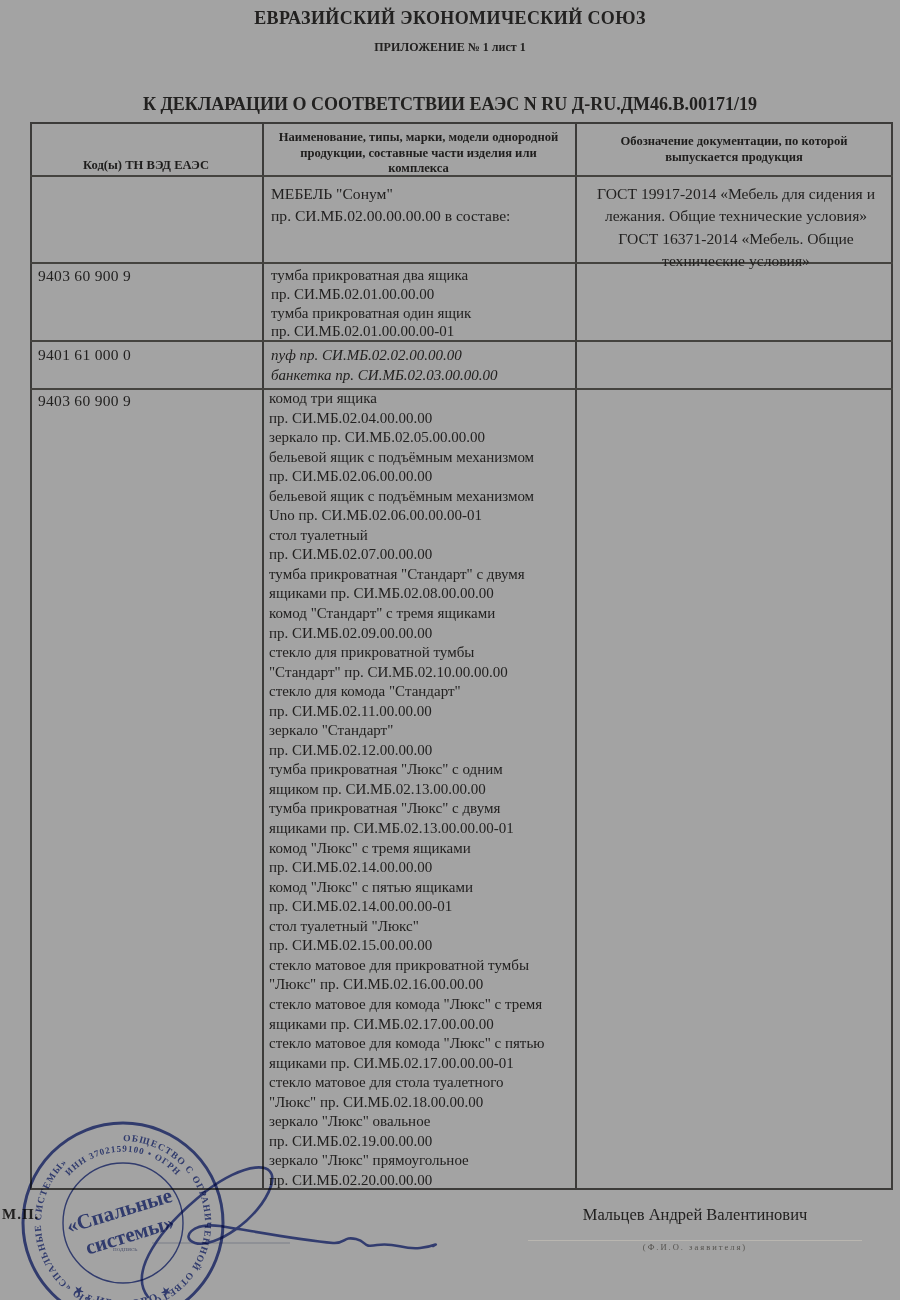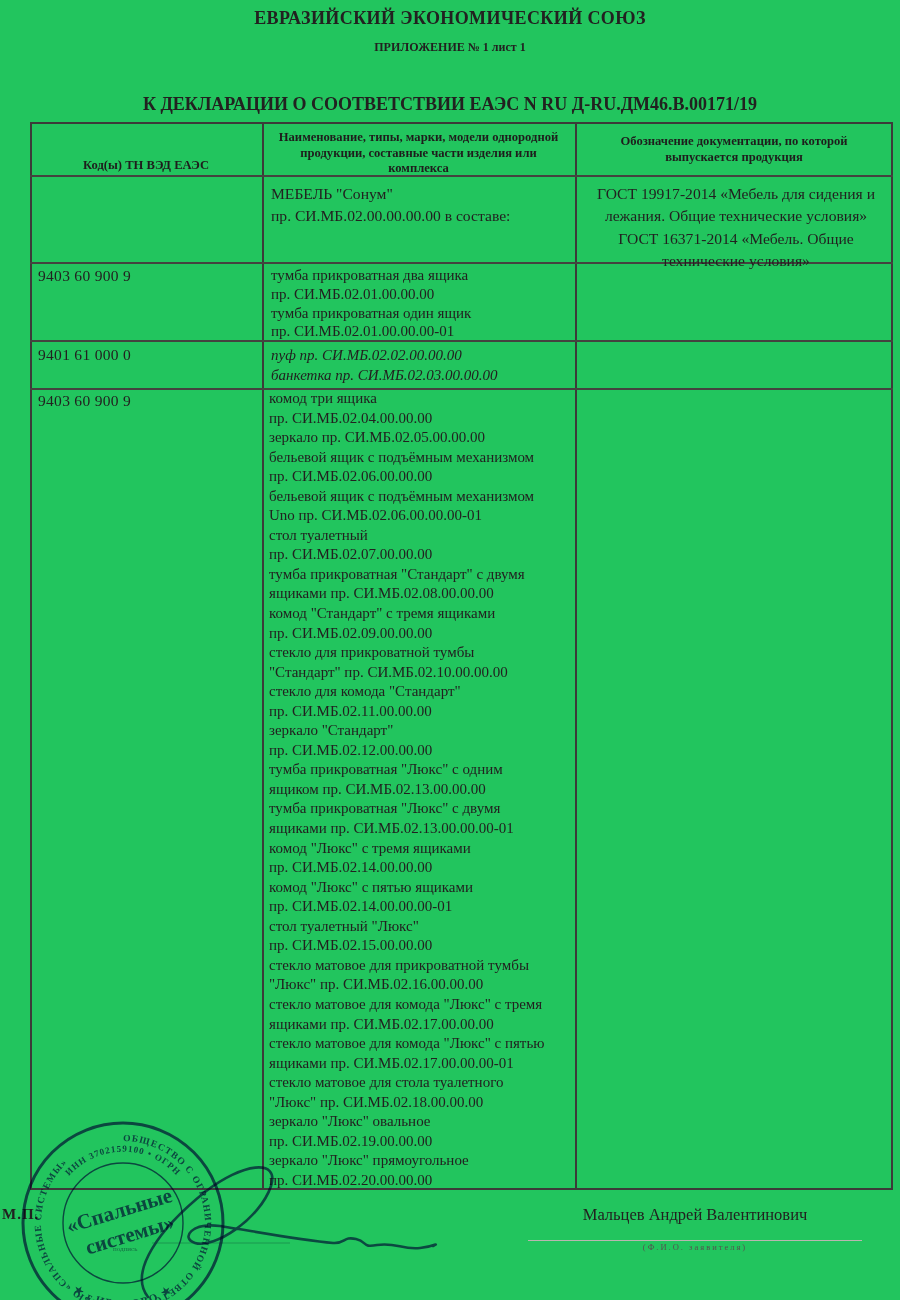--- a/index.html
+++ b/index.html
@@ -1,19 +1,19 @@
 <!DOCTYPE html>
 <html><head>
 <meta charset="utf-8">
 <style>
   html,body{margin:0;padding:0;}
   body{background:#ffffff;}
   .page{
     position:relative;width:900px;height:1300px;overflow:hidden;
-    background:#22c55e;
+    background:#a3a3a3;
     font-family:"Liberation Serif","DejaVu Serif",serif;
     color:#222120;
   }
   .abs{position:absolute;}
   .ctr{text-align:center;}
   
   .t1{left:0;right:0;top:8px;font-size:18px;font-weight:bold;letter-spacing:.4px;}
   .t2{left:0;right:0;top:40px;font-size:12px;font-weight:bold;}
   .t3{left:0;right:0;top:70px;font-size:18px;font-weight:bold;margin-top:24px;}
   .sub{left:0;right:0;top:101px;font-size:14.8px;}

